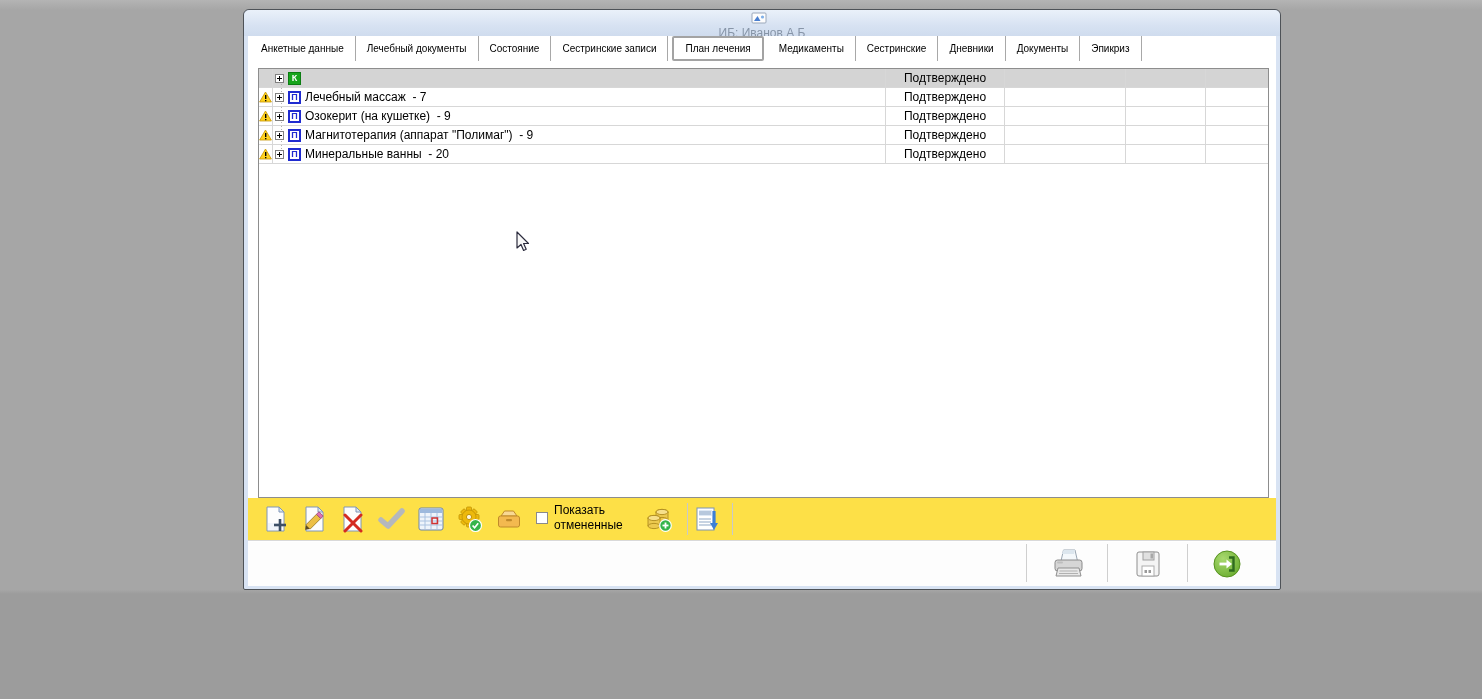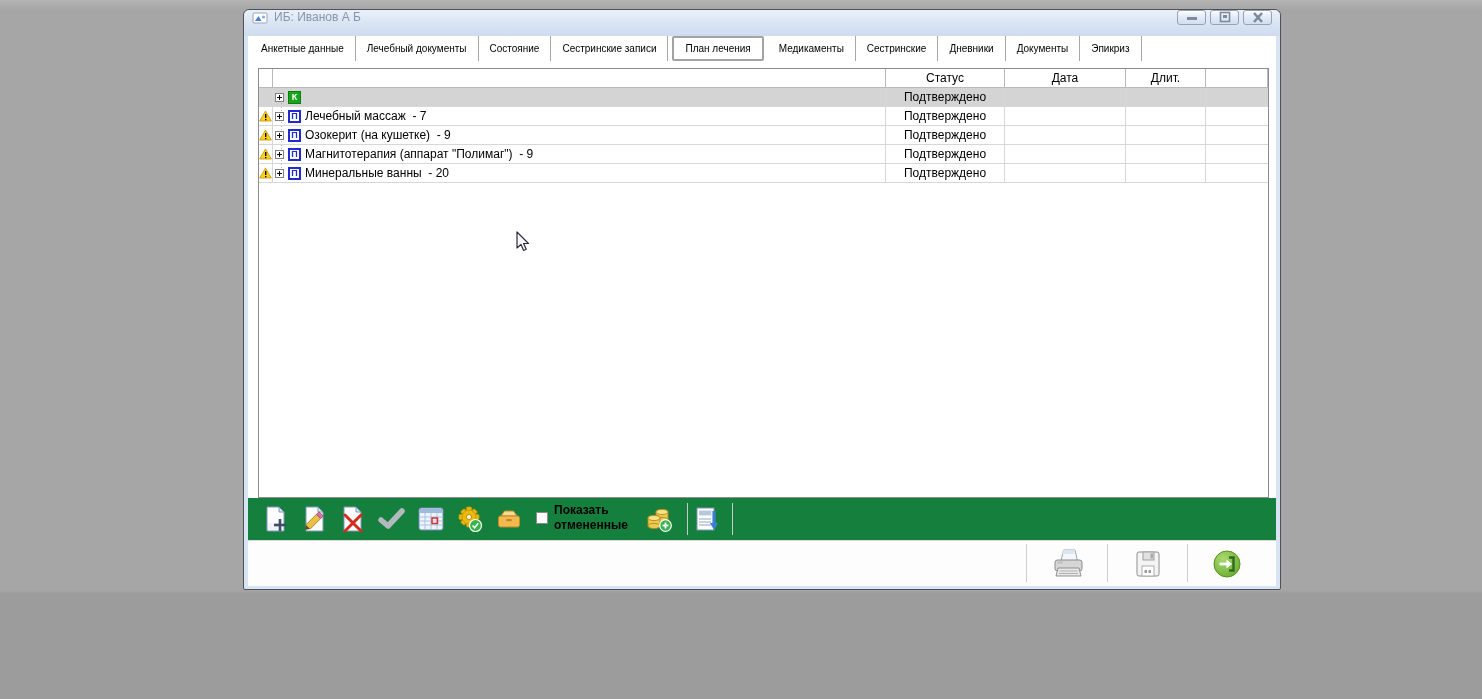--- a/index.html
+++ b/index.html
@@ -10,23 +10,24 @@
     position: relative;
   }
   
   .window {
     position:absolute; left:243px; top:9px; width:1038px; height:581px;
     background:#d8e3f3; border:1px solid #4e5257;
     border-radius:6px 6px 2px 2px;
   }
   .titlebar {
     position:absolute; left:0; top:0; right:0; height:26px;
-    display:flex; align-items:flex-start; padding:0 8px;
+    display:flex; align-items:center; padding:0 8px;
     background:linear-gradient(180deg,#eaf1fa 0,#d7e2f2 60%,#cfdcee 100%);
     border-radius:6px 6px 0 0;
+    flex-direction:column;
   }
   .titlebar .appicon { margin-right:6px; display:flex; }
   .titlebar .title { font-size:12px; color:#8795a8; }
   .wincontrols { margin-left:auto; display:flex; gap:4px; }
   .winbtn {
     width:29px; height:15px; border:1px solid #94a1b6; border-radius:3px;
     background:linear-gradient(180deg,#fdfeff,#e3ebf6 45%,#d3dfee);
     display:flex; align-items:center; justify-content:center; cursor:default;
   }
   
@@ -66,21 +67,21 @@
   .ticon {
     width:13px; height:13px; display:flex; align-items:center; justify-content:center;
     font-size:9px; font-weight:bold; line-height:1; flex:0 0 13px;
   }
   .ticon.k { background:#18a51c; color:#fff; border:1px solid #0c7d12; }
   .ticon.p { background:#fff; color:#1f2bd0; border:2px solid #1f2bd0; }
   .nm { white-space:pre; font-size:12px; }
   
   .toolbar {
     position:absolute; left:0; right:0; top:462px; height:43px;
-    background:#15803d; border-bottom:1px solid #d9d9d9;font-weight:bold;
+    background:#fde047; border-bottom:1px solid #d9d9d9;
   }
   .tbtn { position:absolute; top:6px; width:30px; height:30px; display:flex; align-items:center; justify-content:center; cursor:default; }
   .vsep { position:absolute; top:5px; width:1px; height:32px; background:#c9c9c9; }
   .cbx { position:absolute; left:288px; top:14px; width:12px; height:12px; background:#fff; border:1px solid #8a8a8a; }
   .cbxlabel { position:absolute; left:306px; top:5px; width:80px; font-size:12px; line-height:1.25; color:#000; }
   
   .bottombar { position:absolute; left:0; right:0; top:506px; height:44px; background:#fdfdfd; }
   .bsep { position:absolute; top:2px; width:1px; height:38px; background:#cfcfcf; }
   .bbtn { position:absolute; top:2px; width:44px; height:40px; display:flex; align-items:center; justify-content:center; cursor:default; }
   
@@ -129,28 +130,20 @@
       <div class="tab">Сестринские записи</div>
       <div class="tab active">План лечения</div>
       <div class="tab">Медикаменты</div>
       <div class="tab">Сестринские</div>
       <div class="tab">Дневники</div>
       <div class="tab">Документы</div>
       <div class="tab">Эпикриз</div>
     </div>
 
     <div class="grid">
-      <div class="trow thead">
-        <div class="c c0"></div>
-        <div class="c"></div>
-        <div class="c">Статус</div>
-        <div class="c">Дата</div>
-        <div class="c">Длит.</div>
-        <div class="c"></div>
-      </div>
 
       <div class="trow r sel">
         <div class="c c0"></div>
         <div class="c namecell">
           <span class="dotline bottom-half"></span>
           <span class="expand">
             <svg width="9" height="9">
                 <rect x="0.5" y="0.5" width="8" height="8" fill="#fff" stroke="#808080"></rect>
                 <line x1="2" y1="4.5" x2="7" y2="4.5" stroke="#000"></line>
                 <line x1="4.5" y1="2" x2="4.5" y2="7" stroke="#000"></line>

